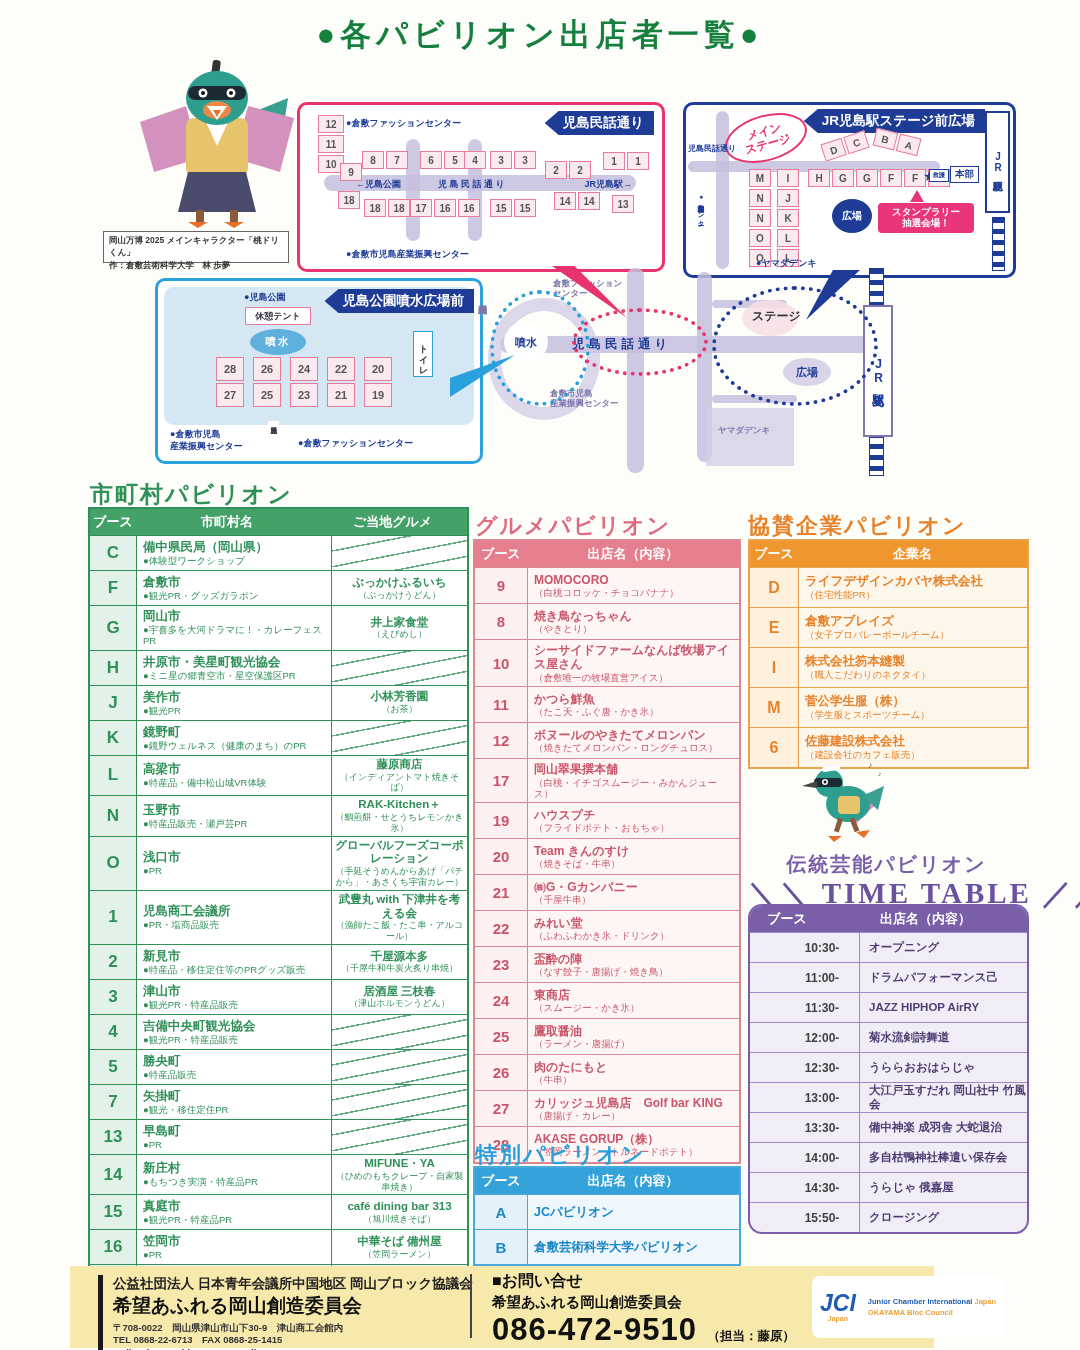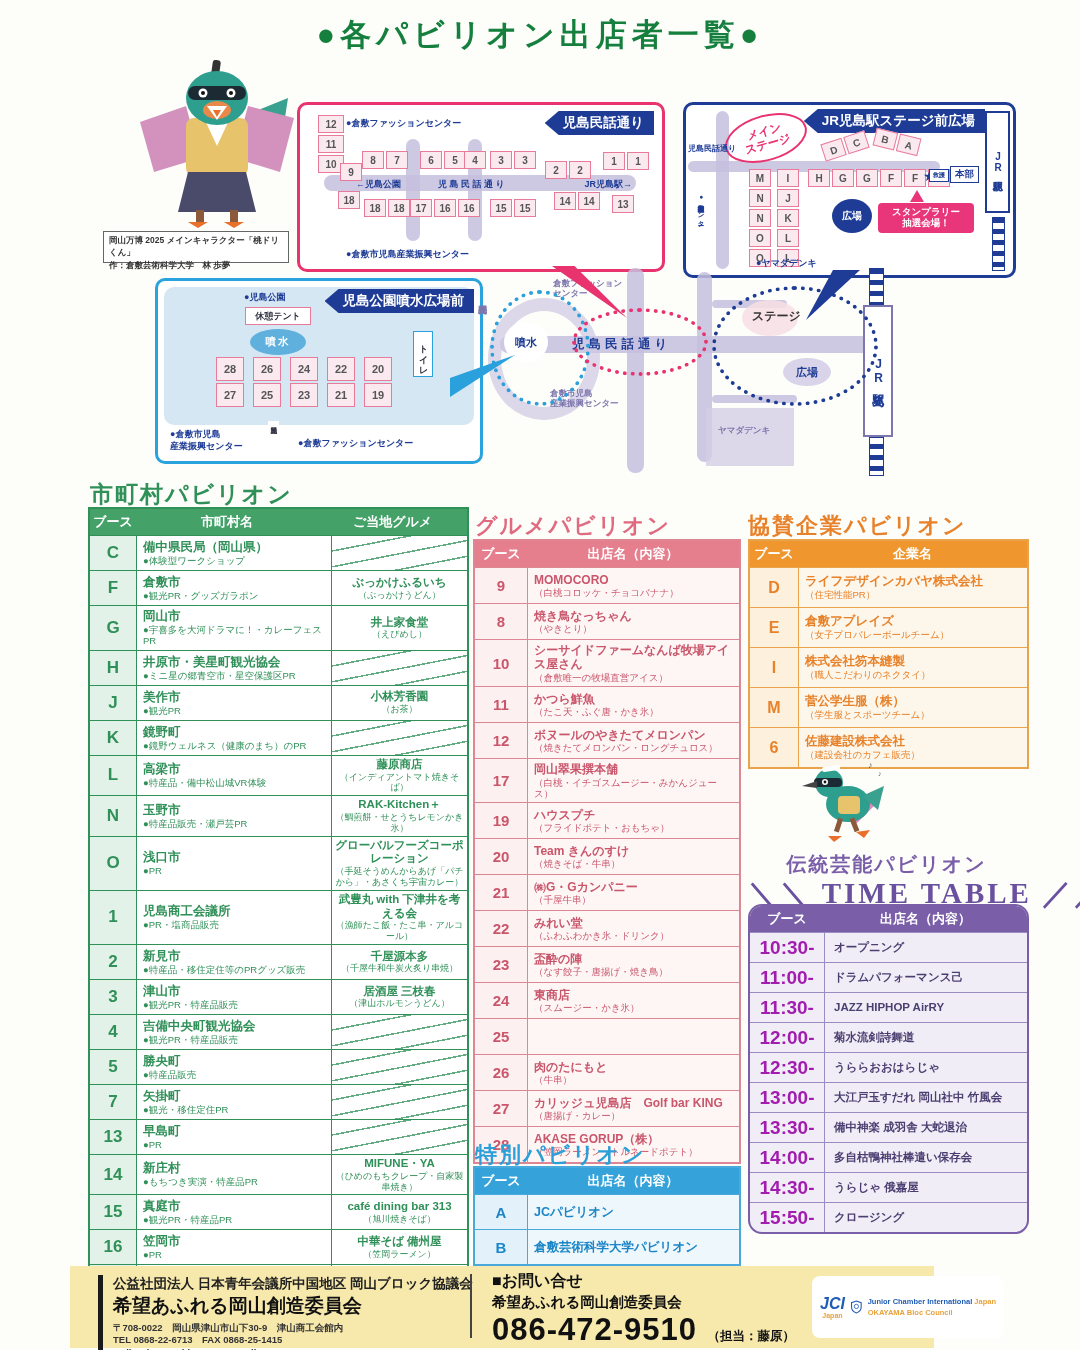--- a/index.html
+++ b/index.html
@@ -104,42 +104,42 @@
   .t-blue{left:473px;top:1166px;width:264px;border:2.5px solid #4aa9db;}
   .t-blue .fhead{background:#35a3da;}
   .t-blue .frow{border-top:1.5px solid #4aa9db;min-height:34px;background:#eef7fc;}
   .t-blue .bcell{width:52px;color:#1c86c7;font-size:15px;border-right:1.5px solid #4aa9db;background:#e2f1fa;}
   .t-blue .nm{font-size:12.5px;color:#1c86c7;}
 
   
   .t-purple{left:748px;top:904px;width:277px;border:2.5px solid #7a5fa8;border-radius:14px;overflow:hidden;background:#f0edf7;}
   .t-purple .fhead{background:#7a5fa8;}
   .t-purple .frow{border-top:1.5px solid #9a8cc0;height:29px;align-items:center;}
-  .t-purple .bcell{width:74px;color:#a21caf;font-size:19px;border-right:1.5px solid #9a8cc0;align-self:stretch;}
+  .t-purple .bcell{width:74px;color:#404040;font-size:12px;border-right:1.5px solid #9a8cc0;align-self:stretch;margin-left:35px;}
   .t-purple .nm{font-size:11.5px;color:#4a3f70;font-weight:700;padding-left:9px;}
 
   
   .caption{position:absolute;left:103px;top:231px;width:186px;height:32px;border:1.5px solid #666;
            background:#fff;font-size:8.5px;font-weight:700;color:#333;line-height:1.45;padding:2px 5px;box-sizing:border-box;}
 
   
   .footer{position:absolute;left:70px;top:1266px;width:864px;height:82px;background:#f7e9ac;}
   .f-left{position:absolute;left:28px;top:9px;border-left:5px solid #1a1a1a;padding-left:10px;color:#222;}
   .f-org1{font-size:13.5px;font-weight:700;}
   .f-org2{font-size:19px;font-weight:800;color:#111;}
   .f-small{font-size:9.5px;font-weight:700;color:#333;line-height:1.3;margin-top:3px;}
   .f-div{position:absolute;left:400px;top:8px;height:64px;border-left:2px solid #444;}
   .f-mid{position:absolute;left:422px;top:5px;color:#111;}
   .f-c1{font-size:16px;font-weight:800;}
   .f-c2{font-size:14.5px;font-weight:800;margin-top:1px;}
   .f-phone{font-size:31px;font-weight:800;letter-spacing:1px;display:inline-block;}
   .f-person{font-size:12.5px;font-weight:800;display:inline-block;margin-left:6px;}
   .f-card{position:absolute;left:742px;top:10px;width:192px;height:62px;background:#fff;border-radius:8px;
           display:flex;align-items:center;gap:6px;padding:0 8px;box-sizing:border-box;}
-  .jci-big{color:#1f5cb4;font-size:16px;font-weight:800;font-style:italic;line-height:1;text-align:center;}
+  .jci-big{color:#1f5cb4;font-size:23px;font-weight:800;font-style:italic;line-height:1;text-align:center;}
   .jci-jp{color:#e8a23c;font-size:7px;font-weight:700;text-align:center;}
   .jci-lines{font-size:7.5px;font-weight:800;line-height:1.5;white-space:nowrap;}
   .jci-blue{color:#1f5cb4;}
   .jci-orange{color:#e8a23c;}
 </style>
 </head>
 <body>
 
 <div class="page">
 
@@ -746,20 +746,24 @@
         <div class="frow">
           <div class="bcell">24</div>
           <div class="ncell">
             <div class="nm">東商店</div>
             <div class="ds">（スムージー・かき氷）</div>
           </div>
         </div>
 
         <div class="frow">
           <div class="bcell">25</div>
+          <div class="ncell">
+            <div class="nm">鷹取醤油</div>
+            <div class="ds">（ラーメン・唐揚げ）</div>
+          </div>
         </div>
 
         <div class="frow">
           <div class="bcell">26</div>
           <div class="ncell">
             <div class="nm">肉のたにもと</div>
             <div class="ds">（牛串）</div>
           </div>
         </div>
 

